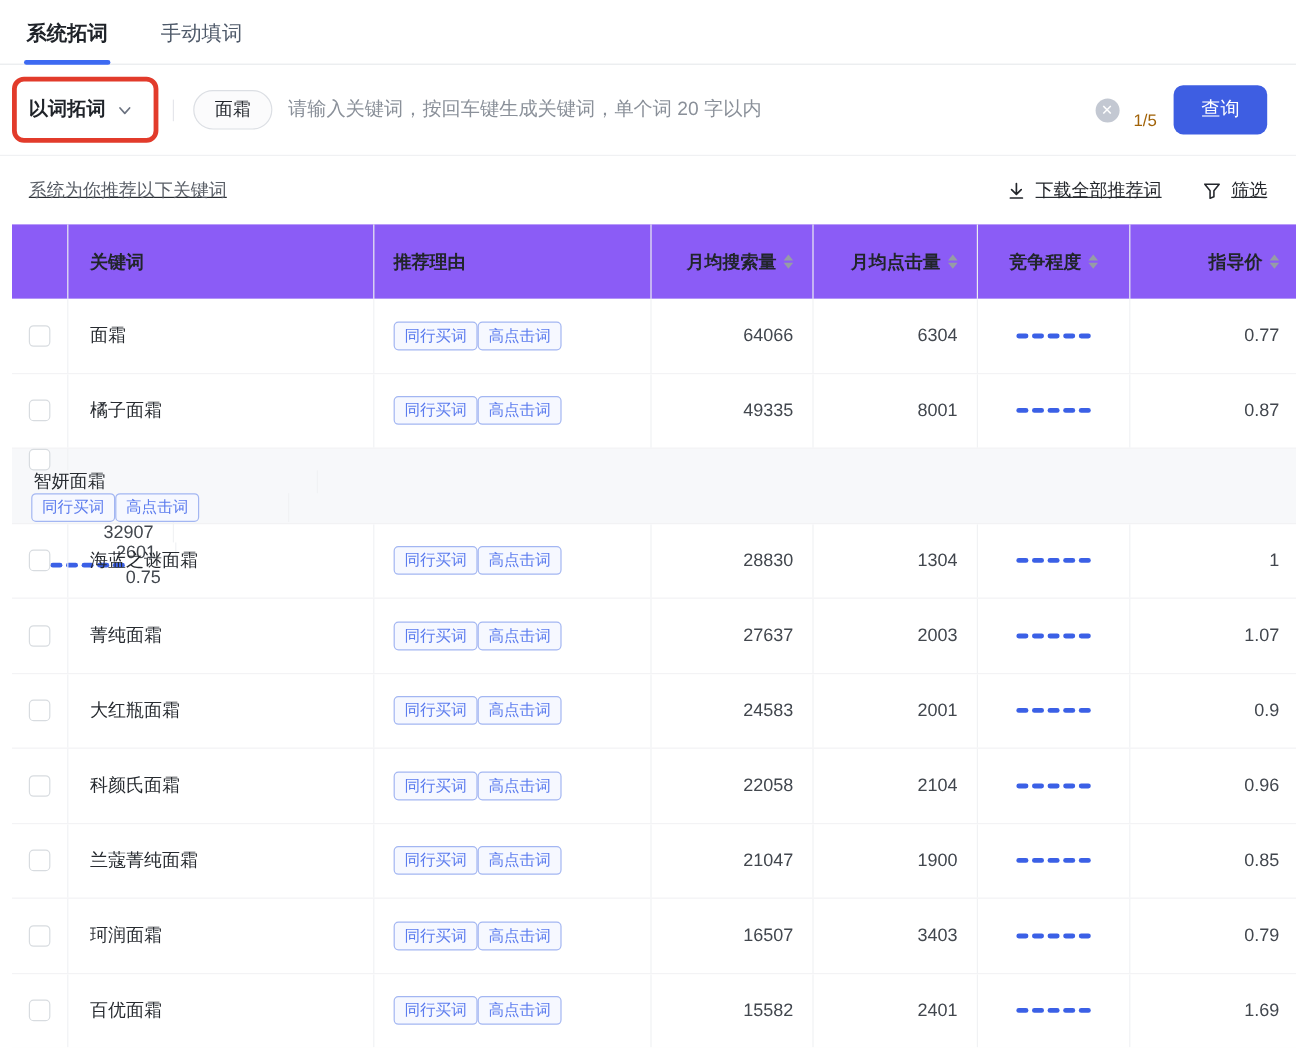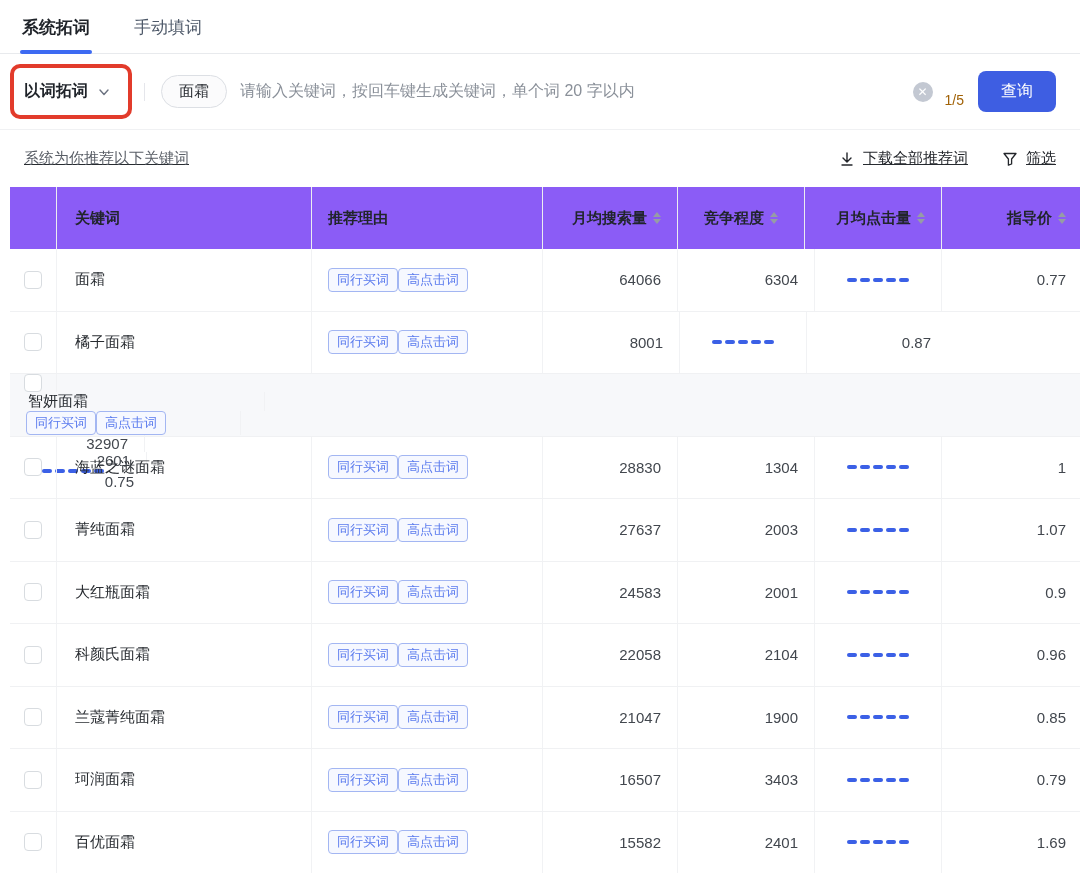--- a/index.html
+++ b/index.html
@@ -123,34 +123,34 @@
       <div class="th c2">
         <span>推荐理由</span>
       </div>
       <div class="th c3">
         <span>月均搜索量</span>
         <span class="sorter">
             <i class="caret-up"></i>
             <i class="caret-down"></i>
           </span>
       </div>
+      <div class="th c4">
+        <span>月均点击量</span>
+        <span class="sorter">
+            <i class="caret-up"></i>
+            <i class="caret-down"></i>
+          </span>
+      </div>
       <div class="th c5">
         <span>竞争程度</span>
         <span class="sorter">
             <i class="caret-up"></i>
             <i class="caret-down"></i>
           </span>
       </div>
-      <div class="th c4">
-        <span>月均点击量</span>
-        <span class="sorter">
-            <i class="caret-up"></i>
-            <i class="caret-down"></i>
-          </span>
-      </div>
       <div class="th c6">
         <span>指导价</span>
         <span class="sorter">
             <i class="caret-up"></i>
             <i class="caret-down"></i>
           </span>
       </div>
     </div>
     <div class="tbody" id="tbody">
   <div class="trow">
@@ -192,20 +192,23 @@
     </div>
     <div class="td c1">
             <span class="kw">橘子面霜</span>
           </div>
     <div class="td c2">
             <span class="tags">
               <span class="tag">同行买词</span>
               <span class="tag">高点击词</span>
             </span>
           </div>
+    <div class="td c3">
+            <span>49335</span>
+          </div>
     <div class="td c4">
             <span>8001</span>
           </div>
     <div class="td c5">
             <span class="dashes">
               <span class="dash"></span>
               <span class="dash"></span>
               <span class="dash"></span>
               <span class="dash"></span>
               <span class="dash"></span>

